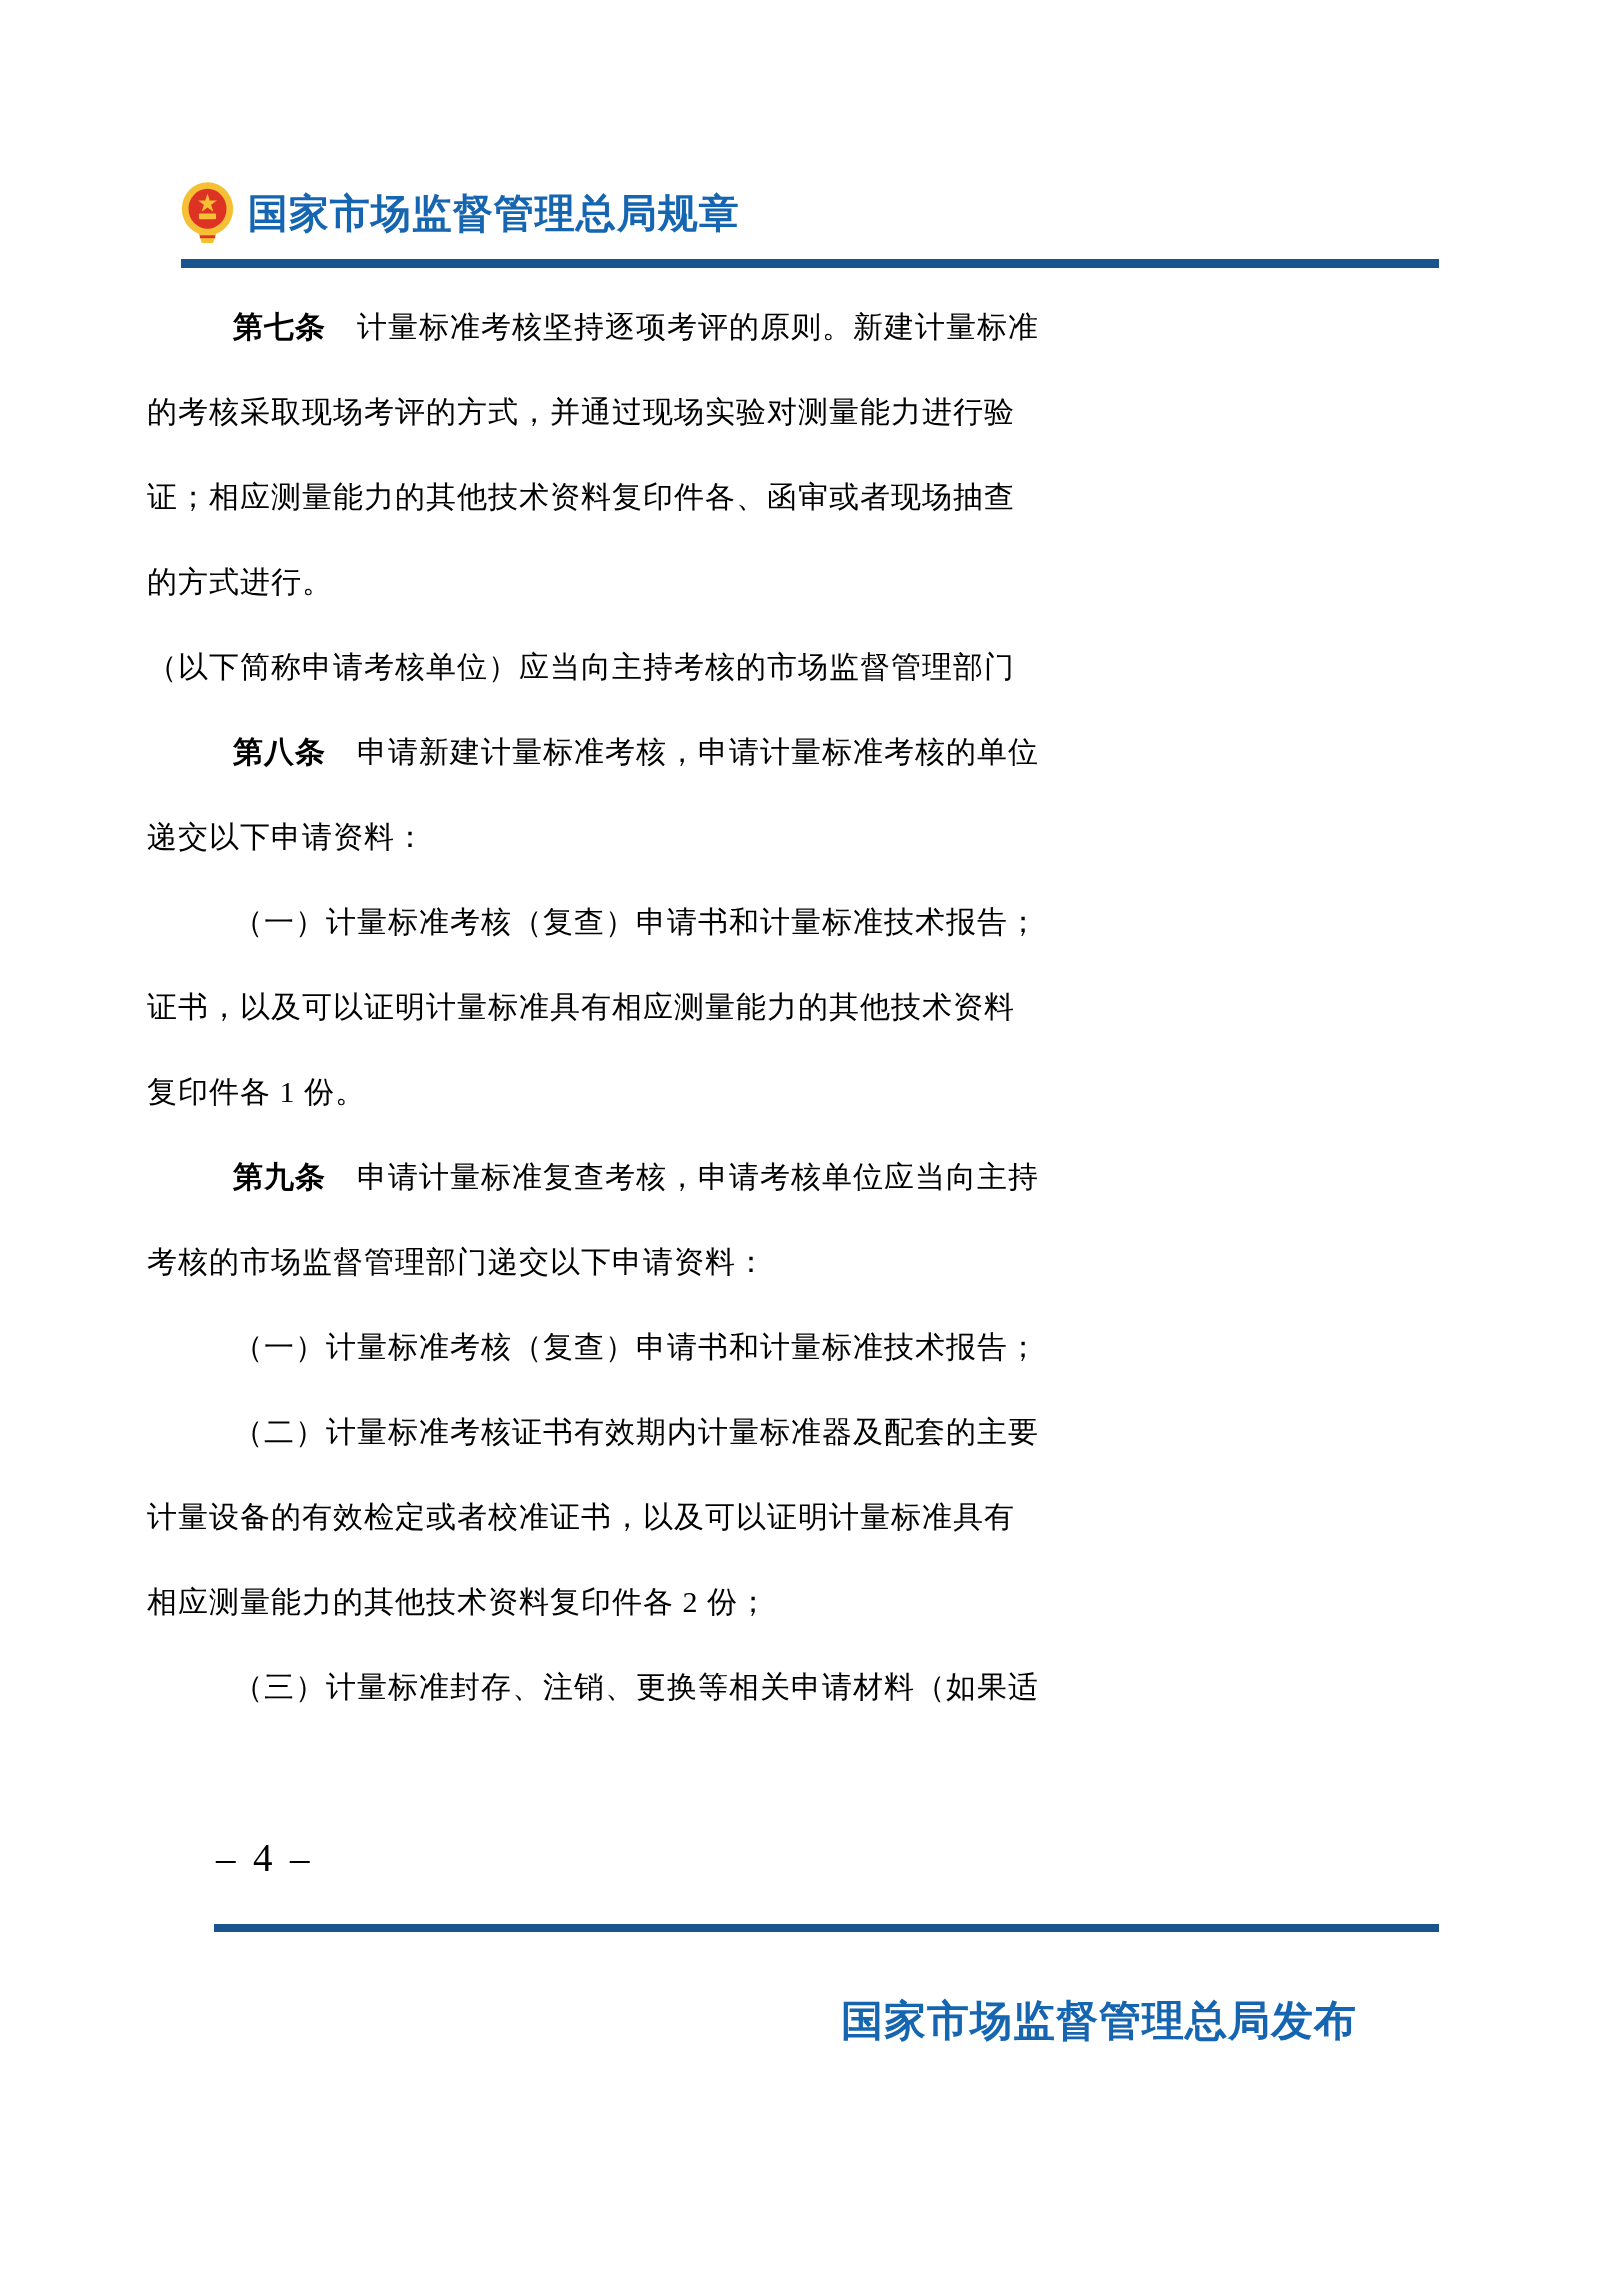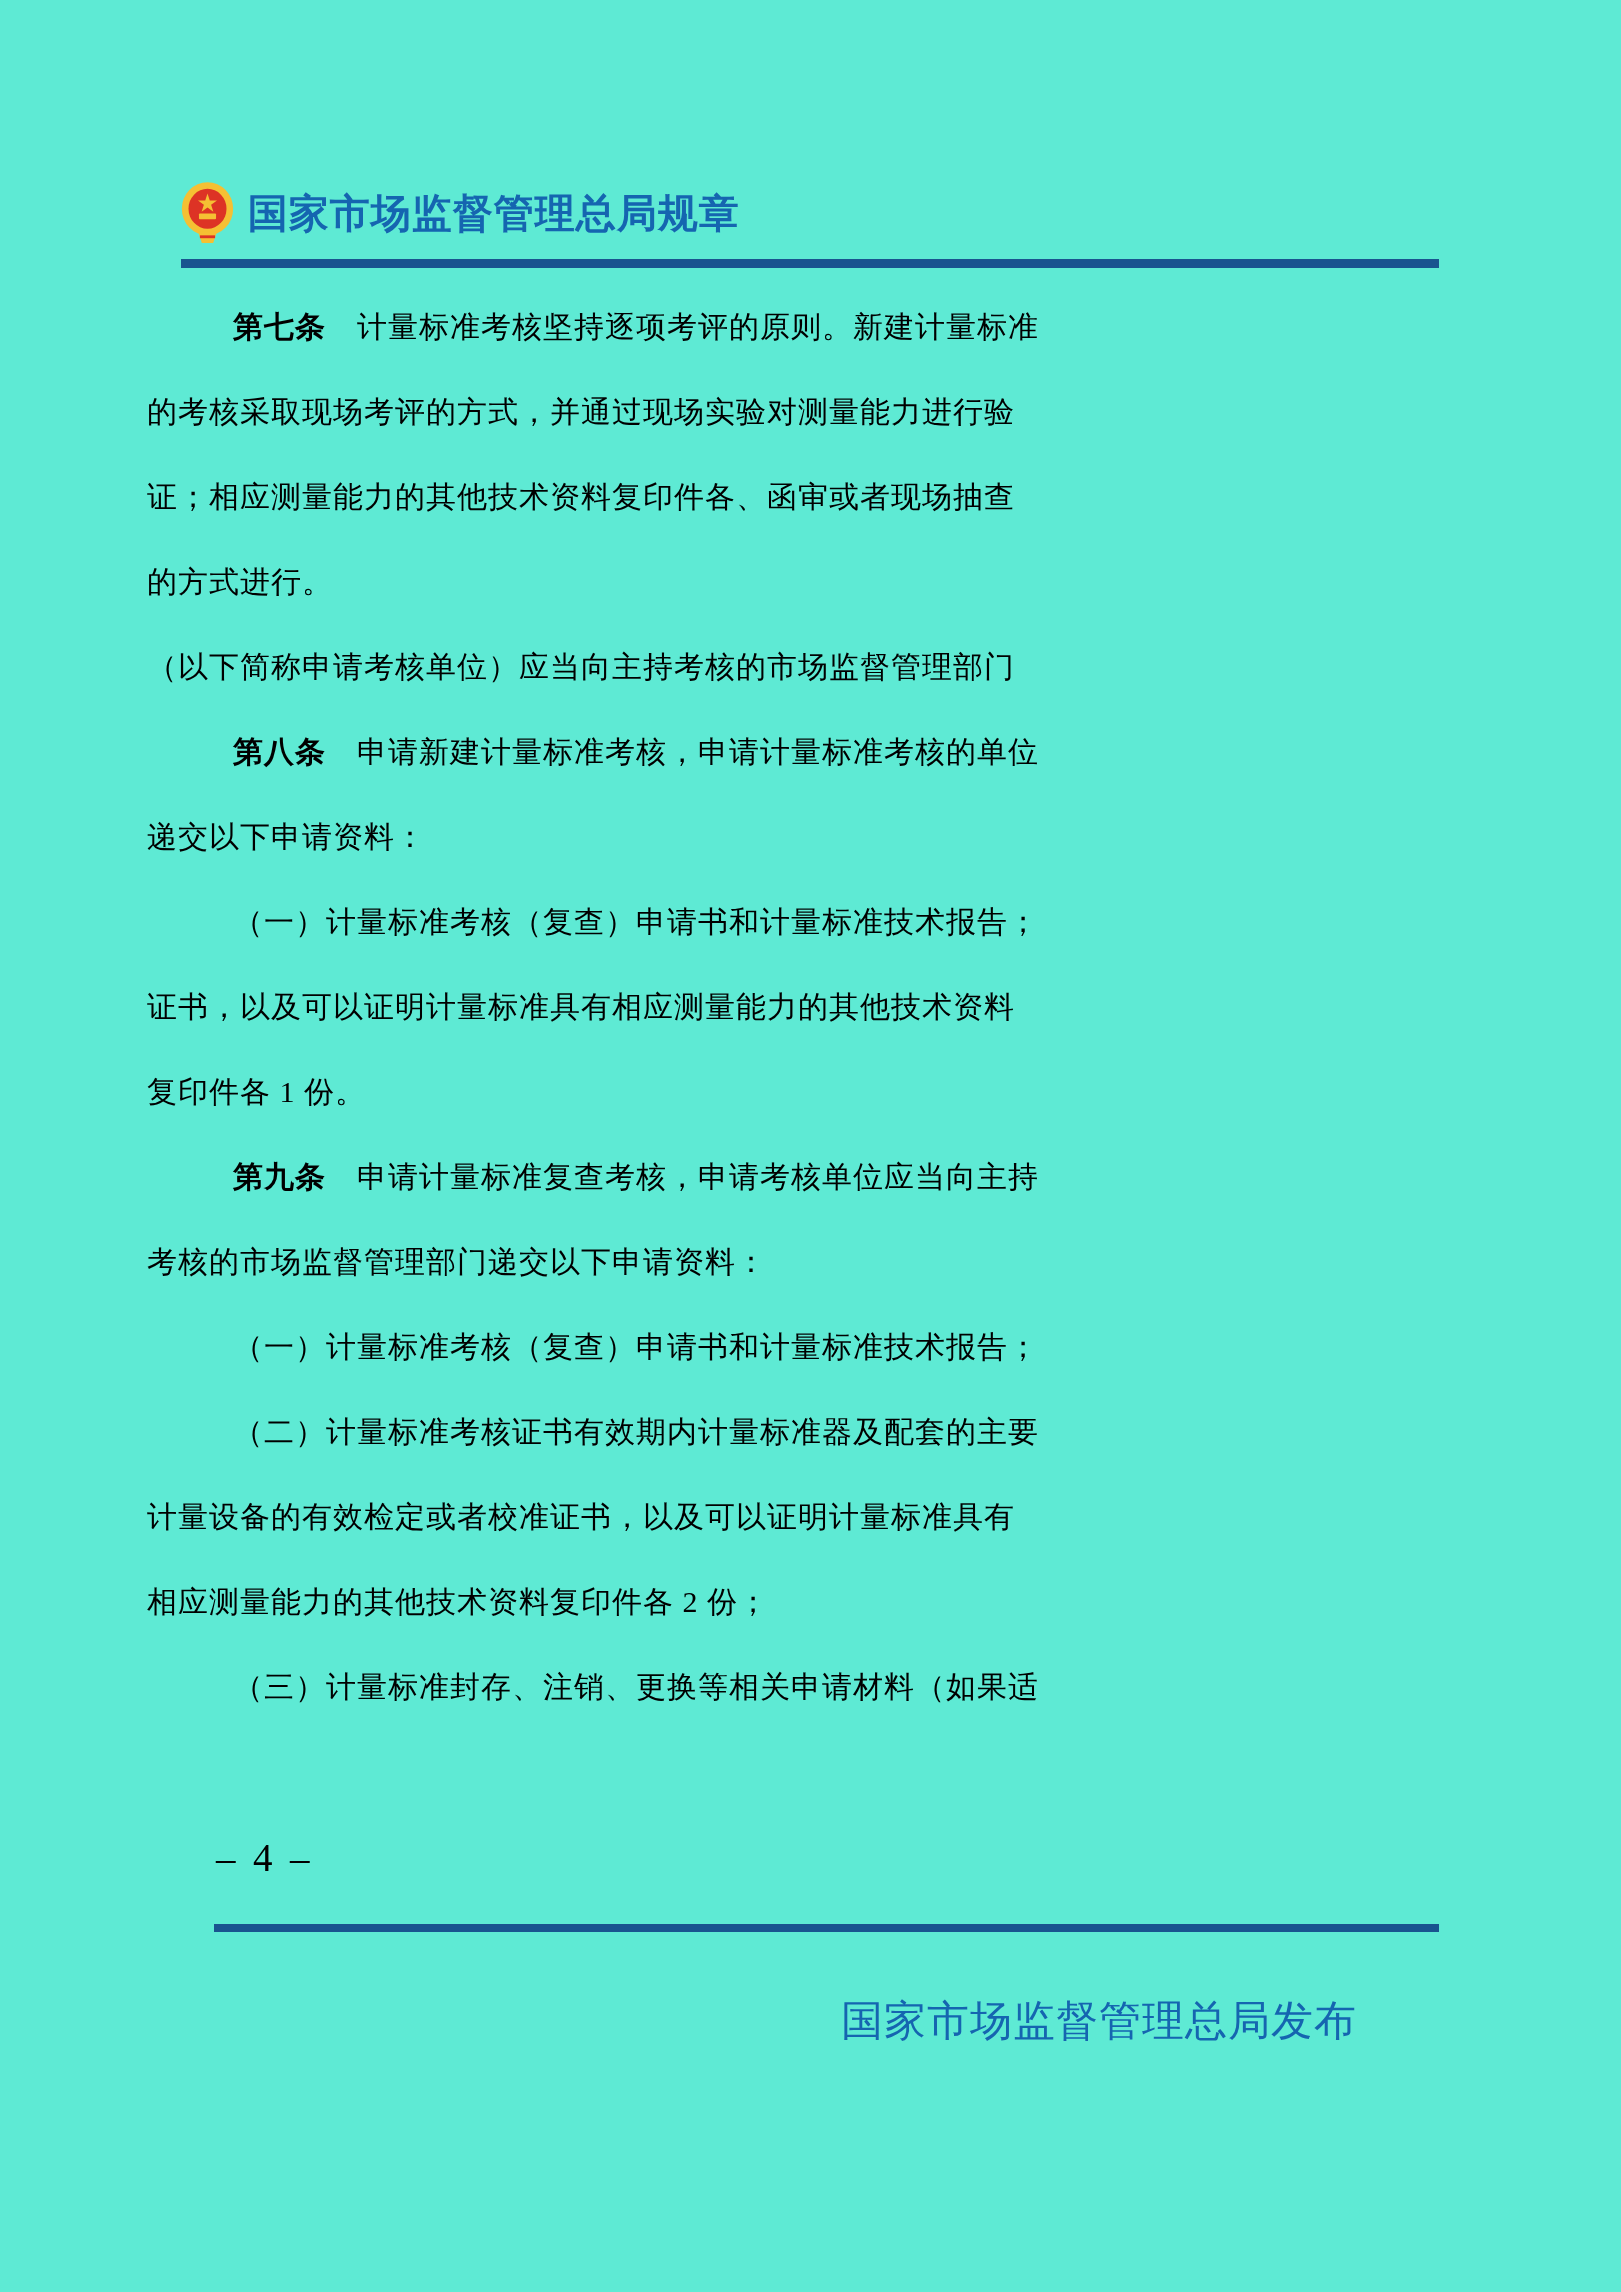--- a/index.html
+++ b/index.html
@@ -1,21 +1,21 @@
 <!DOCTYPE html>
 <html><head>
 <meta charset="utf-8">
 <style>
   html,body{margin:0;padding:0;background:#e9e9e9;}
   .page{
     position:relative;
     width:1621px;
     height:2293px;
     margin:0 auto;
-    background:#5eead4;
+    background:#ffffff;
     font-family:"Liberation Serif", serif;
     overflow:hidden;
   }
   
   .header{
     position:absolute;
     left:179px;
     top:182px;
     display:flex;
     align-items:center;
@@ -77,21 +77,21 @@
     top:1924px;
     width:1225px;
     height:7.8px;
     background:#19548f;
   }
   .publisher{
     position:absolute;
     left:841px;
     top:1993px;
     font-family:"Liberation Sans", sans-serif;
-    font-weight:normal;
+    font-weight:bold;
     font-size:42px;
     color:#1565b0;
     letter-spacing:1px;
     white-space:nowrap;
   }
 </style>
 </head>
 <body>
 
 <div class="page">

